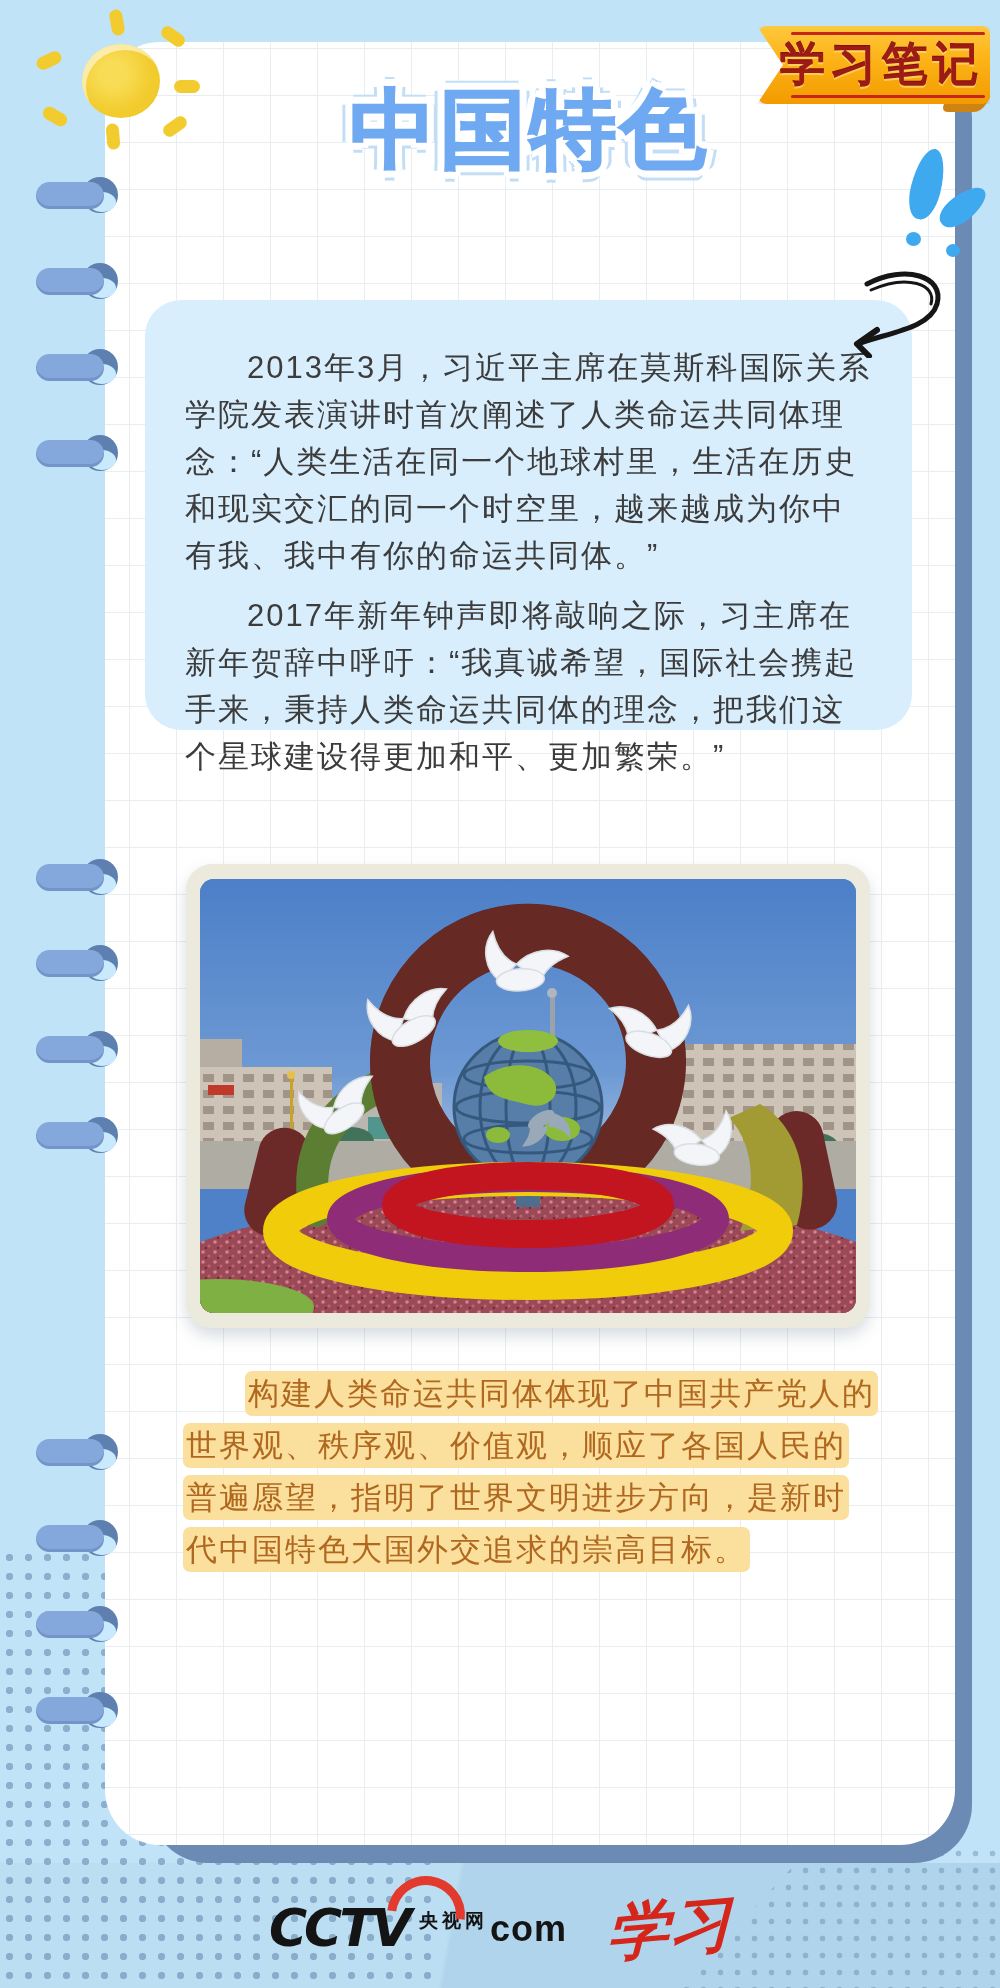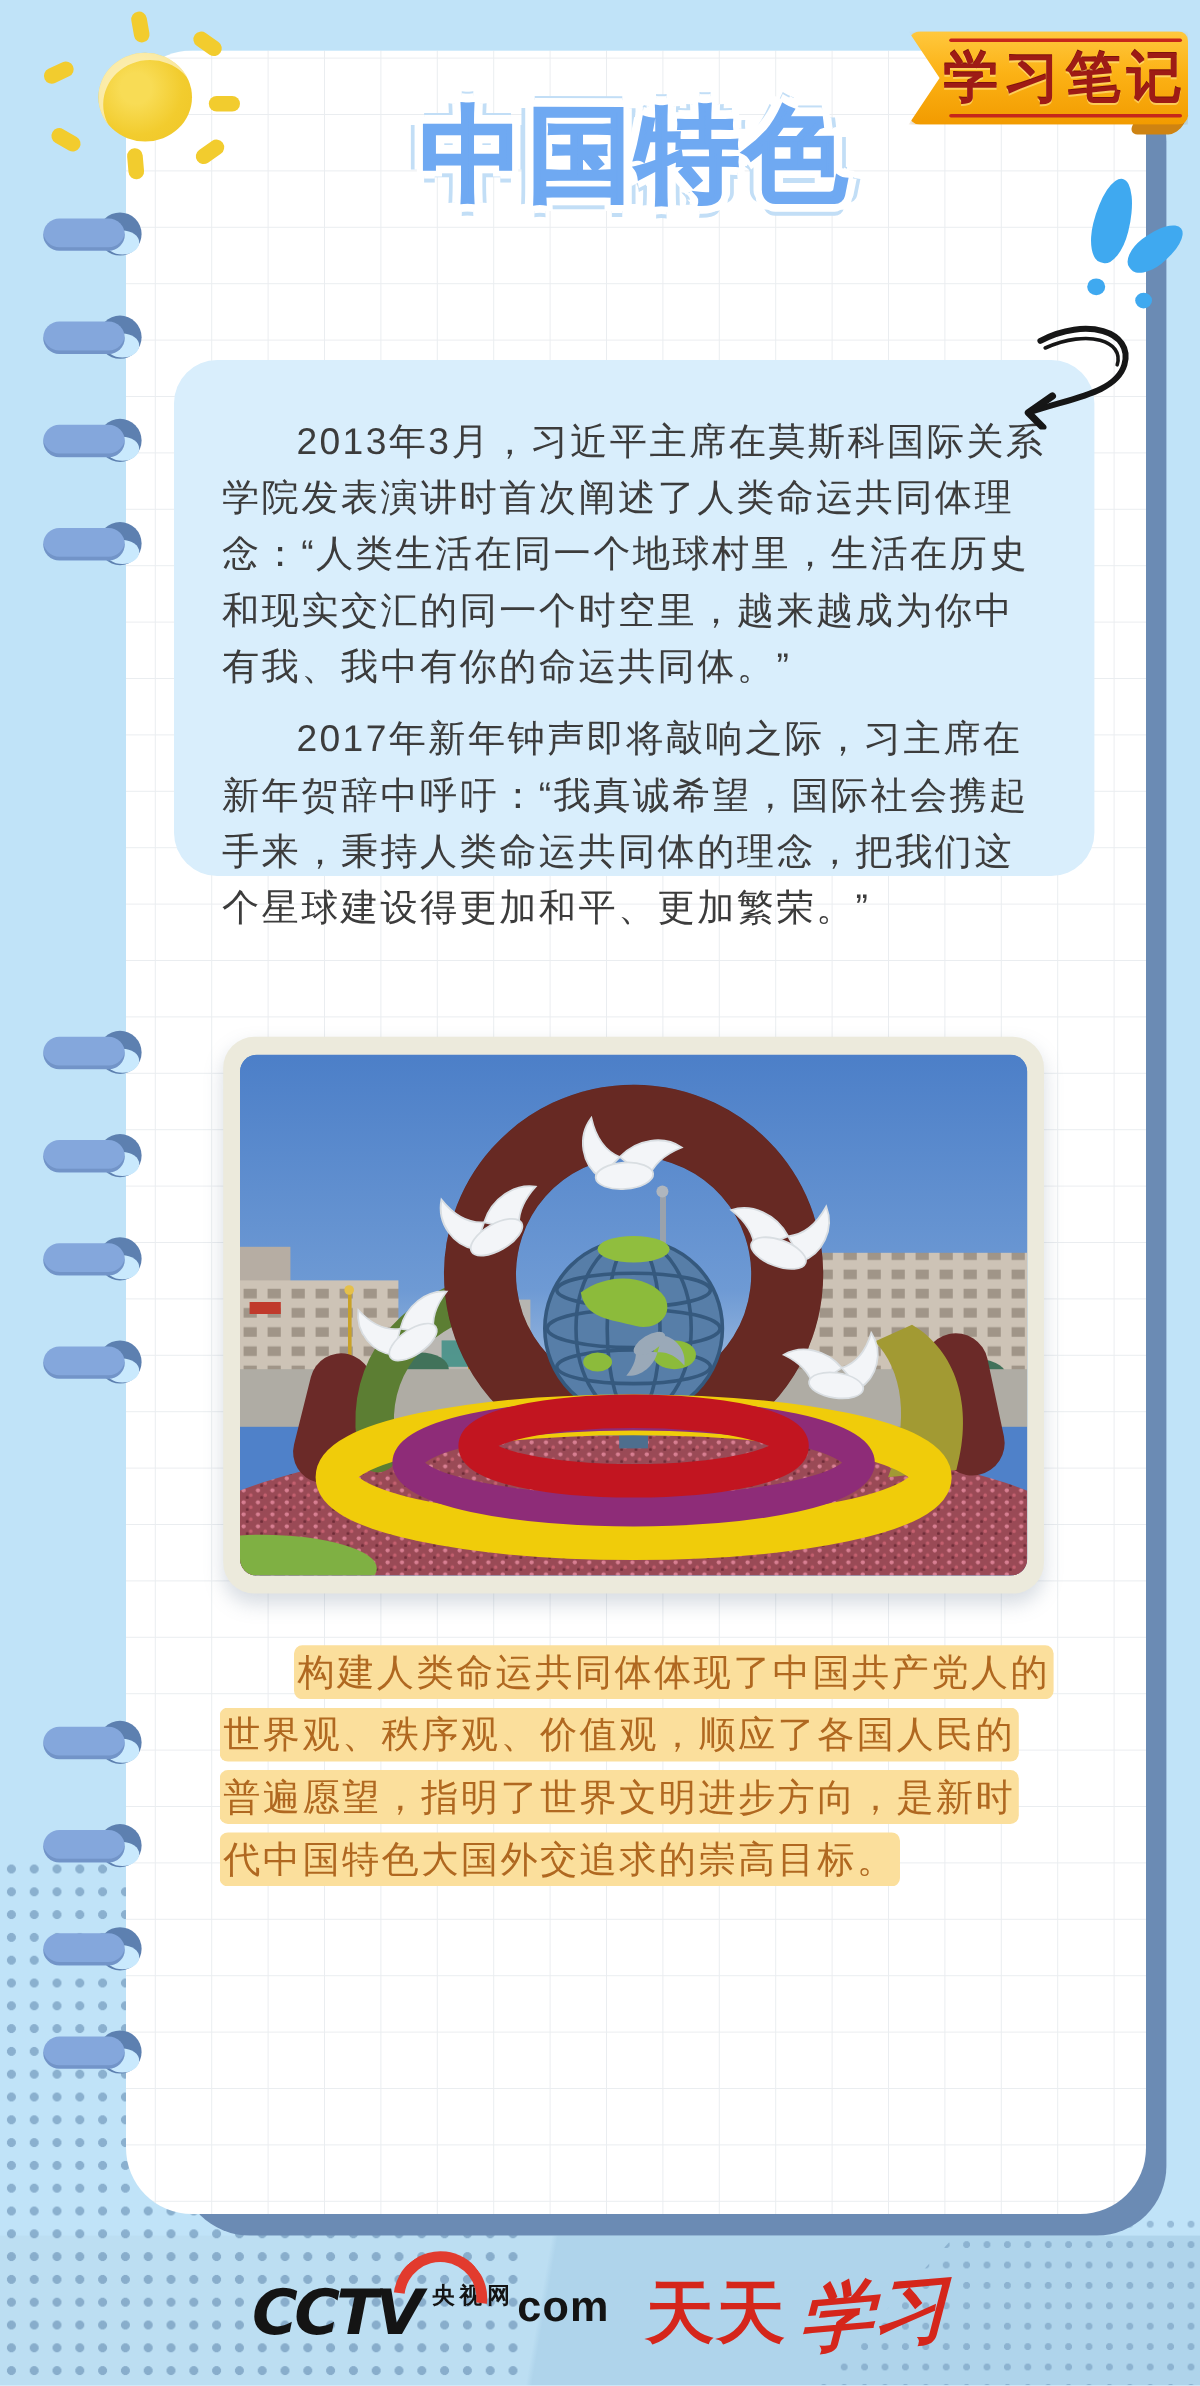--- a/index.html
+++ b/index.html
@@ -35,21 +35,21 @@
   .r5{left:58px;top:116px;transform:rotate(85deg);}
   .r6{left:0px;top:96px;transform:rotate(30deg);}
   .r7{left:-6px;top:40px;transform:rotate(-25deg);}
   
   .badge-fold{position:absolute;left:944px;top:96px;width:42px;height:16px;background:#CE8312;
     transform:skewX(-28deg);border-radius:0 0 8px 8px;z-index:4;}
   .badge{position:absolute;left:757px;top:26px;width:233px;height:78px;z-index:8;
     background:linear-gradient(180deg,#FFC83E 0%,#FCB215 45%,#F29B00 100%);
     border-radius:10px 8px 8px 10px;
     clip-path:polygon(0 0,100% 0,100% 100%,0 100%,26px 50%);
-    display:flex;align-items:center;justify-content:flex-end;
+    display:flex;align-items:center;justify-content:center;
     box-shadow:0 3px 5px rgba(150,90,0,.25);}
   .badge:before,.badge:after{content:"";position:absolute;left:34px;right:5px;height:3px;background:#C6261B;border-radius:2px;}
   .badge:before{top:6px;} .badge:after{bottom:6px;}
   .badge .lbl{font-size:46px;font-weight:bold;color:#9E1B15;letter-spacing:5px;
     text-shadow:0 2px 0 rgba(255,230,140,.6), 0 -1px 0 #7c120d;padding-left:16px;}
   
   .title{position:absolute;left:105px;top:84px;width:850px;text-align:center;z-index:7;line-height:1.06;}
   .title .ln{display:block;font-size:86px;font-weight:900;color:#6FA9F2;letter-spacing:4px;
     -webkit-text-stroke:2px #6FA9F2;
     text-shadow:
@@ -88,21 +88,21 @@
   .dots-bl{left:0;top:1548px;width:440px;height:440px;
     background-image:radial-gradient(circle, rgba(85,125,165,.5) 3.4px, transparent 4px);
     background-size:19px 19px;
     clip-path:polygon(0 0,80px 0,100% 72%,100% 100%,0 100%);}
   .dots-br{left:610px;top:1845px;width:390px;height:143px;
     background-image:radial-gradient(circle, rgba(85,125,165,.38) 2.6px, transparent 3.2px);
     background-size:17px 17px;
     clip-path:polygon(52% 0,100% 0,100% 100%,18% 100%);}
   .logo-row{position:absolute;left:0;top:1886px;width:1000px;z-index:4;
     display:flex;justify-content:center;align-items:center;gap:16px;}
-  .cctv-mark{position:relative;display:flex;align-items:flex-start;gap:8px;}
+  .cctv-mark{position:relative;display:flex;align-items:center;gap:8px;}
   .cctv-word{font-family:"DejaVu Sans", sans-serif;font-style:italic;font-weight:900;
     font-size:52px;line-height:1;color:#141414;letter-spacing:-3px;}
   .cctv-arc{position:absolute;left:118px;top:-26px;width:60px;height:60px;border-radius:50%;
     border:9px solid transparent;border-top-color:#E23B2E;border-right-color:#E23B2E;
     transform:rotate(-38deg);}
   .cctv-col{display:flex;flex-direction:row;align-items:flex-start;line-height:1;}
   .cctv-site{font-size:19px;font-weight:bold;color:#141414;letter-spacing:4px;border:2px solid transparent;}
   .cctv-com{font-size:36px;font-weight:bold;color:#141414;letter-spacing:1px;margin-top:2px;}
   .brand{display:flex;align-items:center;margin-left:14px;}
   .brand .tt{font-size:57px;font-weight:900;color:#D5261B;letter-spacing:2px;}
@@ -334,16 +334,15 @@
 <div class="logo-row">
   <div class="cctv-mark">
     <span class="cctv-word">CCTV</span>
     <span class="cctv-arc"></span>
     <span class="cctv-col">
       <span class="cctv-site">央视网</span>
       <span class="cctv-com">com</span>
     </span>
   </div>
   <div class="brand">
-    <span class="tt">天天</span>
     <span class="xx">学习</span>
   </div>
 </div>
 
 </body></html>

